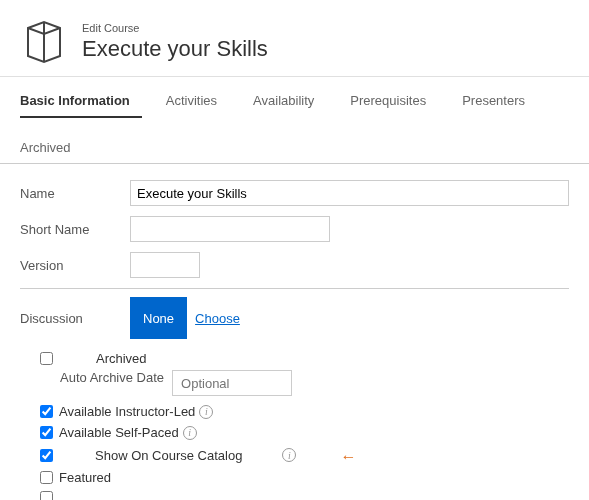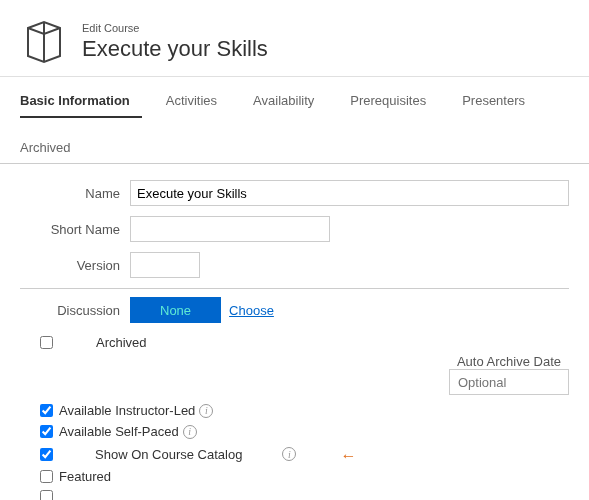--- a/index.html
+++ b/index.html
@@ -57,21 +57,21 @@
     .form-area {
       padding: 16px 20px 10px 20px;
     }
     .form-row {
       display: flex;
       align-items: center;
       margin-bottom: 10px;
     }
     .form-label {
       width: 110px;
-      text-align: right;
+      text-align: left;
       padding-right: 10px;
       color: #555;
       font-size: 13px;
       flex-shrink: 0;
     }
     .form-input-wide {
       flex: 1;
       height: 26px;
       border: 1px solid #ccc;
       padding: 3px 6px;
@@ -99,26 +99,26 @@
       border-top: 1px solid #ccc;
       margin: 8px 0;
     }
     .discussion-row {
       display: flex;
       align-items: center;
       margin-bottom: 12px;
     }
     .btn-none {
       background: #0066cc;
-      color: #5eead4;
+      color: #ffffff;
       border: 1px solid #0066cc;
-      padding: 3px 29px;
-      font-size: 13px;
-      cursor: pointer;
-      height: 26px;
+      padding: 3px 12px;
+      font-size: 13px;
+      cursor: pointer;
+      height: 42px;
     }
     .btn-choose {
       background: #fff;
       color: #0066cc;
       border: none;
       padding: 3px 8px;
       font-size: 13px;
       cursor: pointer;
       height: 26px;
       text-decoration: underline;
@@ -135,24 +135,23 @@
     }
     .archive-label-row {
       display: flex;
       align-items: center;
       margin-bottom: 4px;
       padding-left: 20px;
       gap: 43px;
     }
     .auto-archive-row {
       display: flex;
-      align-items: flex-end;
+      align-items: flex-start;
       margin-bottom: 8px;
       padding-left: 40px;
-      flex-direction: column;
     }
     .auto-archive-label {
       font-size: 13px;
       color: #555;
       margin-right: 8px;
     }
     .optional-input {
       height: 26px;
       border: 1px solid #ccc;
       padding: 3px 8px;

